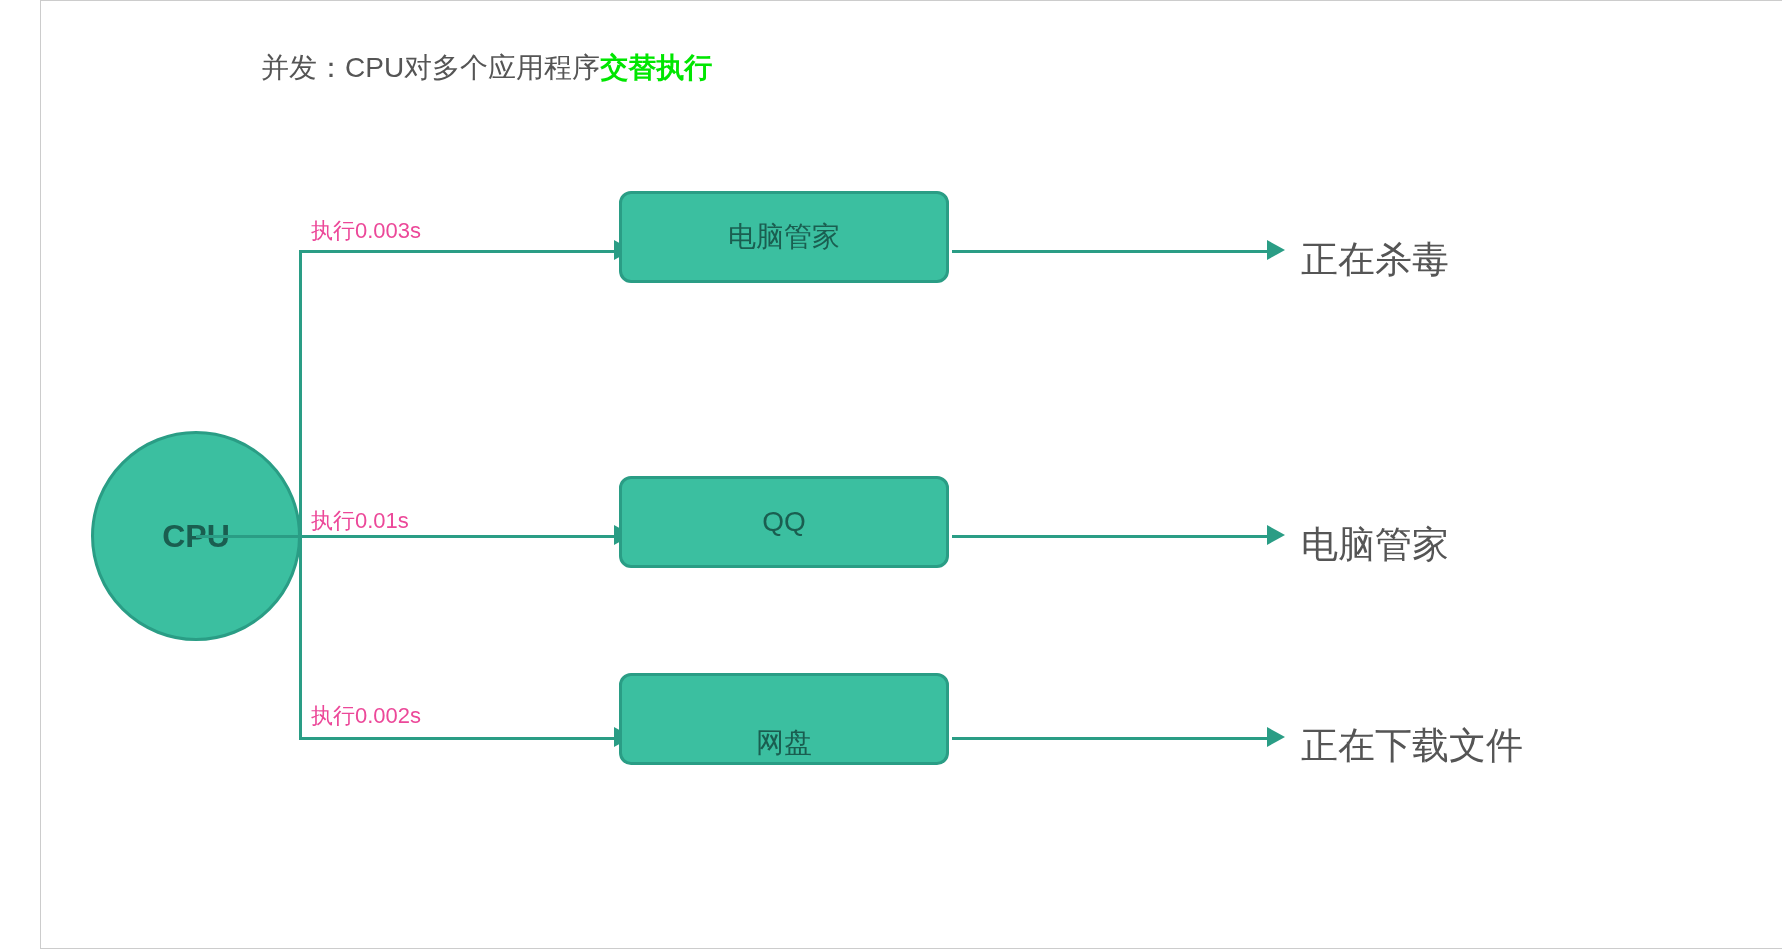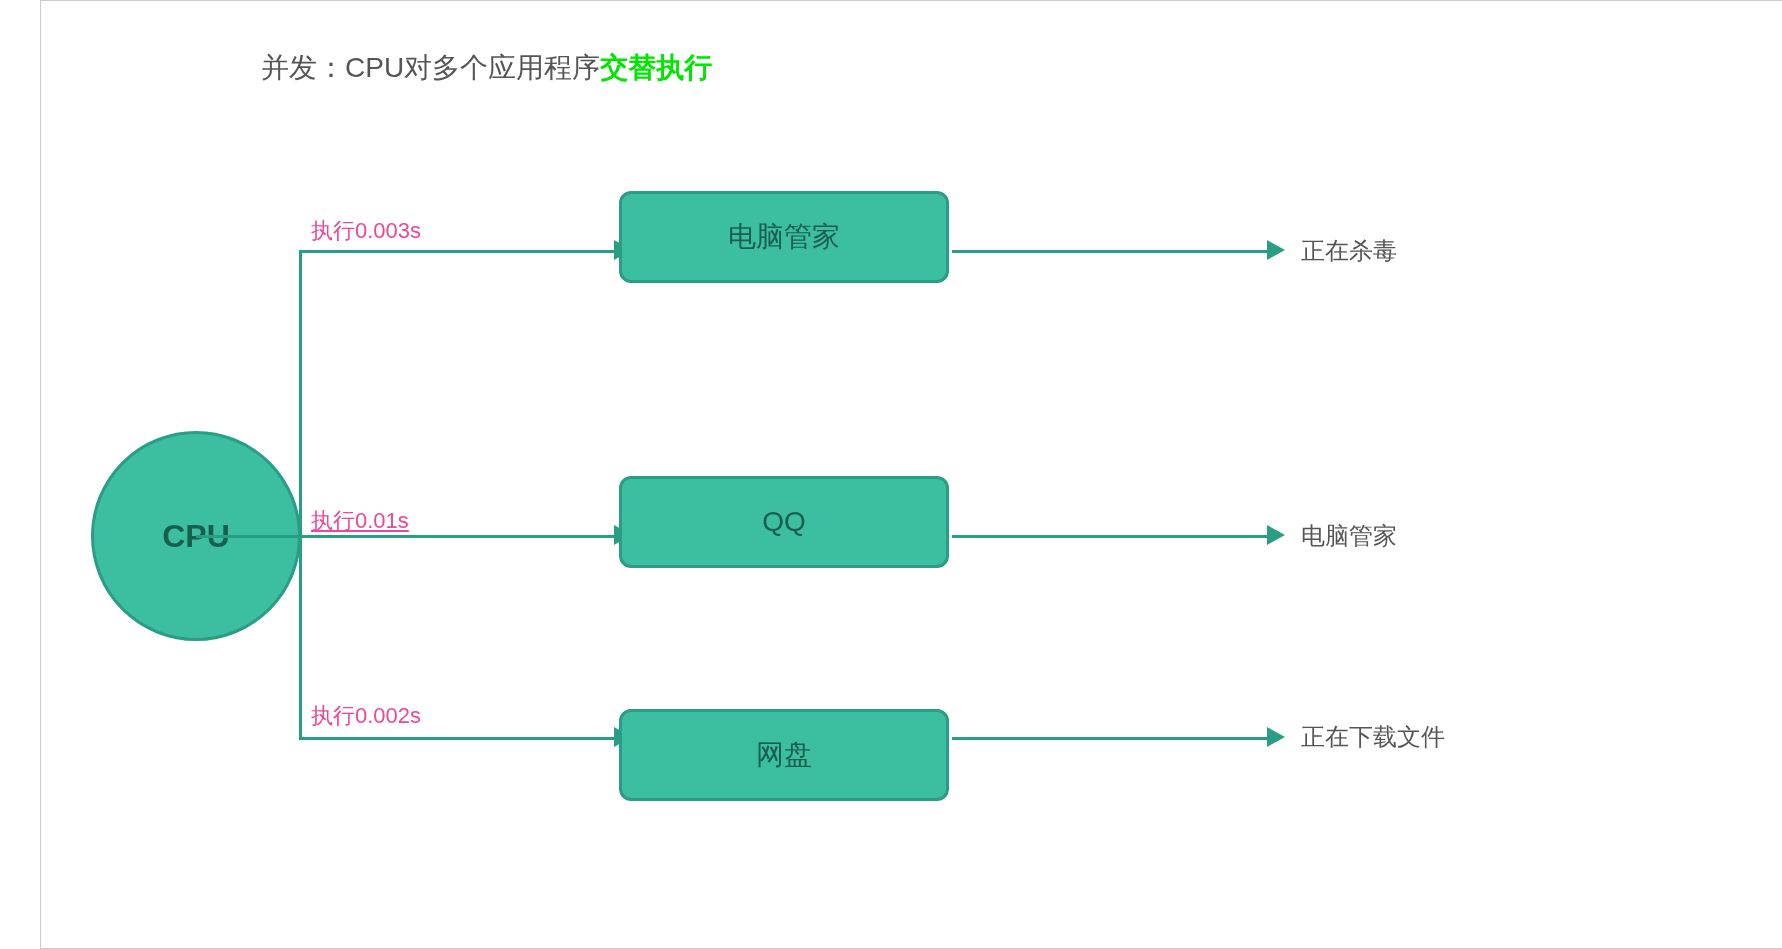--- a/index.html
+++ b/index.html
@@ -103,21 +103,22 @@
     .box-top {
       left: 578px;
       top: 190px;
     }
     .box-mid {
       left: 578px;
       top: 475px;
     }
     .box-bot {
       left: 578px;
-      top: 708px;
+      top: 672px;
+      align-items: flex-end;
     }
 
     
     .arrow-after-top {
       position: absolute;
       left: 911px;
       top: 249px;
       height: 3px;
       width: 320px;
       background: #2a9d85;
@@ -173,28 +174,28 @@
       top: 726px;
     }
 
     
     .exec-label {
       position: absolute;
       color: #ec4899;
       font-size: 22px;
     }
     .exec-top { left: 270px; top: 215px; }
-    .exec-mid { left: 270px; top: 505px; text-decoration: underline; }
+    .exec-mid { left: 270px; top: 505px; }
     .exec-bot { left: 270px; top: 700px; }
 
     
     .status-text {
       position: absolute;
       color: #555;
-      font-size: 24px;
+      font-size: 37px;
     }
     .status-top { left: 1260px; top: 234px; }
     .status-mid { left: 1260px; top: 519px; }
     .status-bot { left: 1260px; top: 720px; text-align: right; }
 
     
     .vert-connector {
       position: absolute;
       left: 258px;
       top: 249px;

